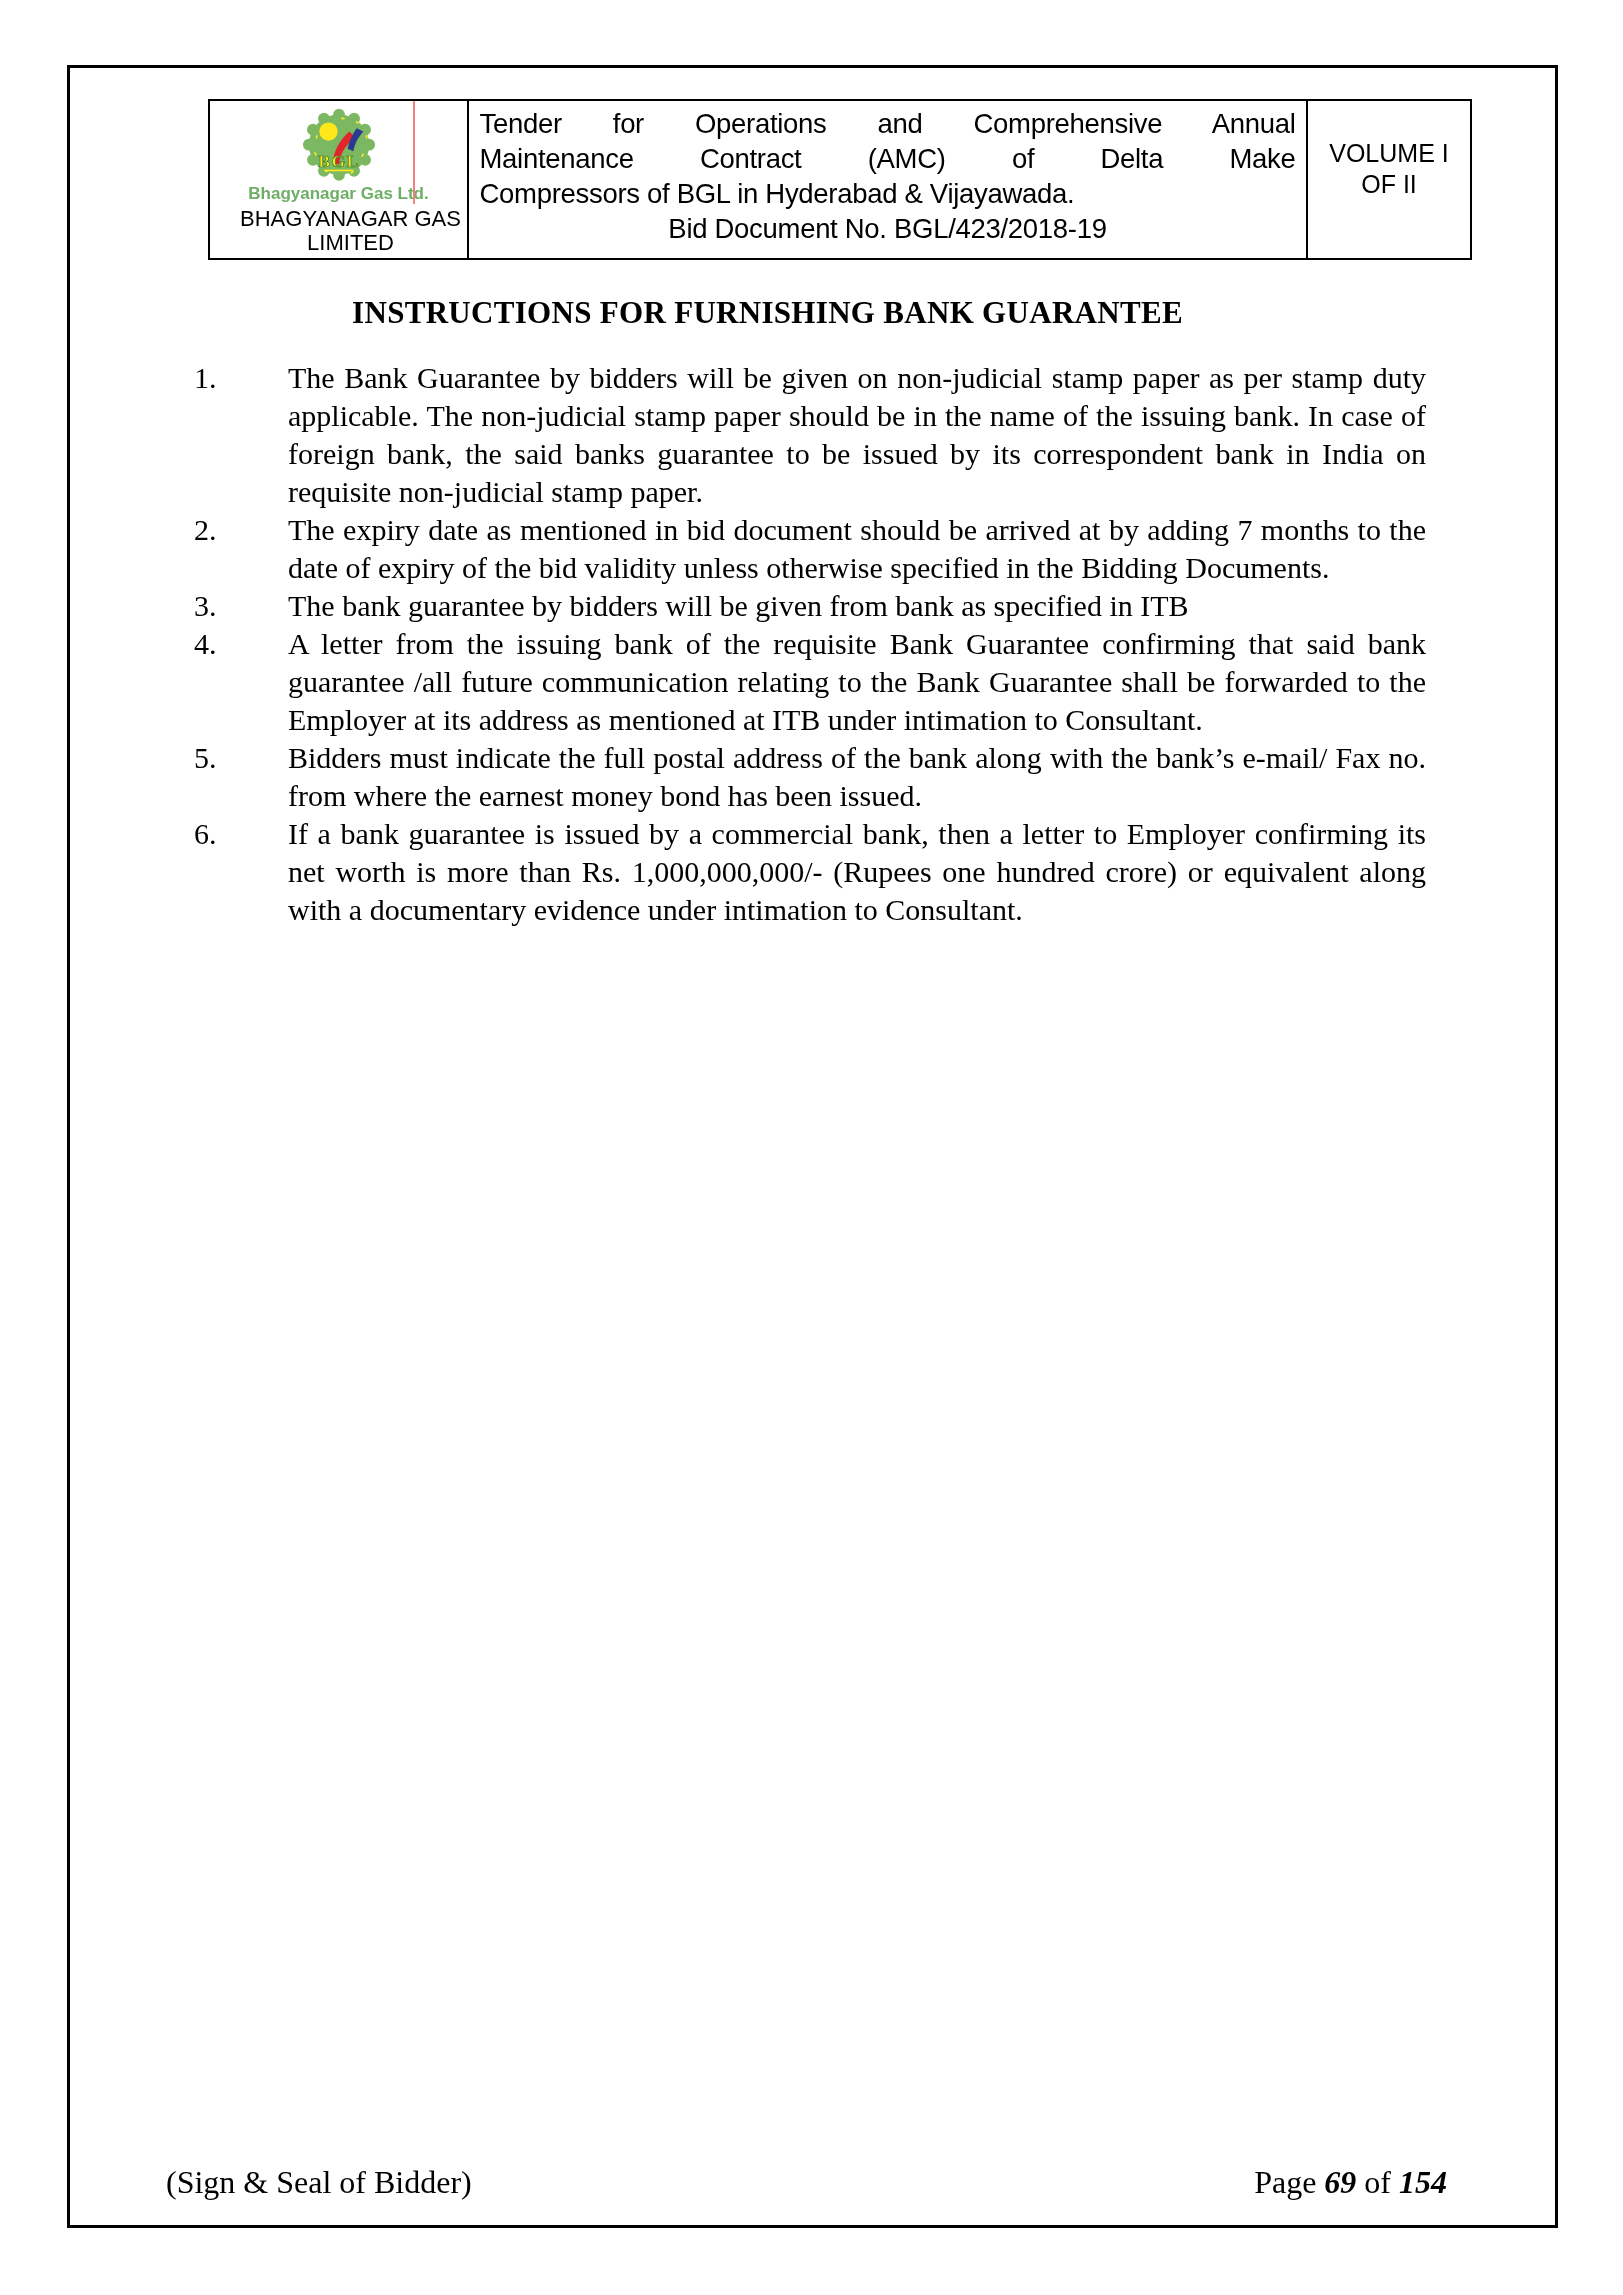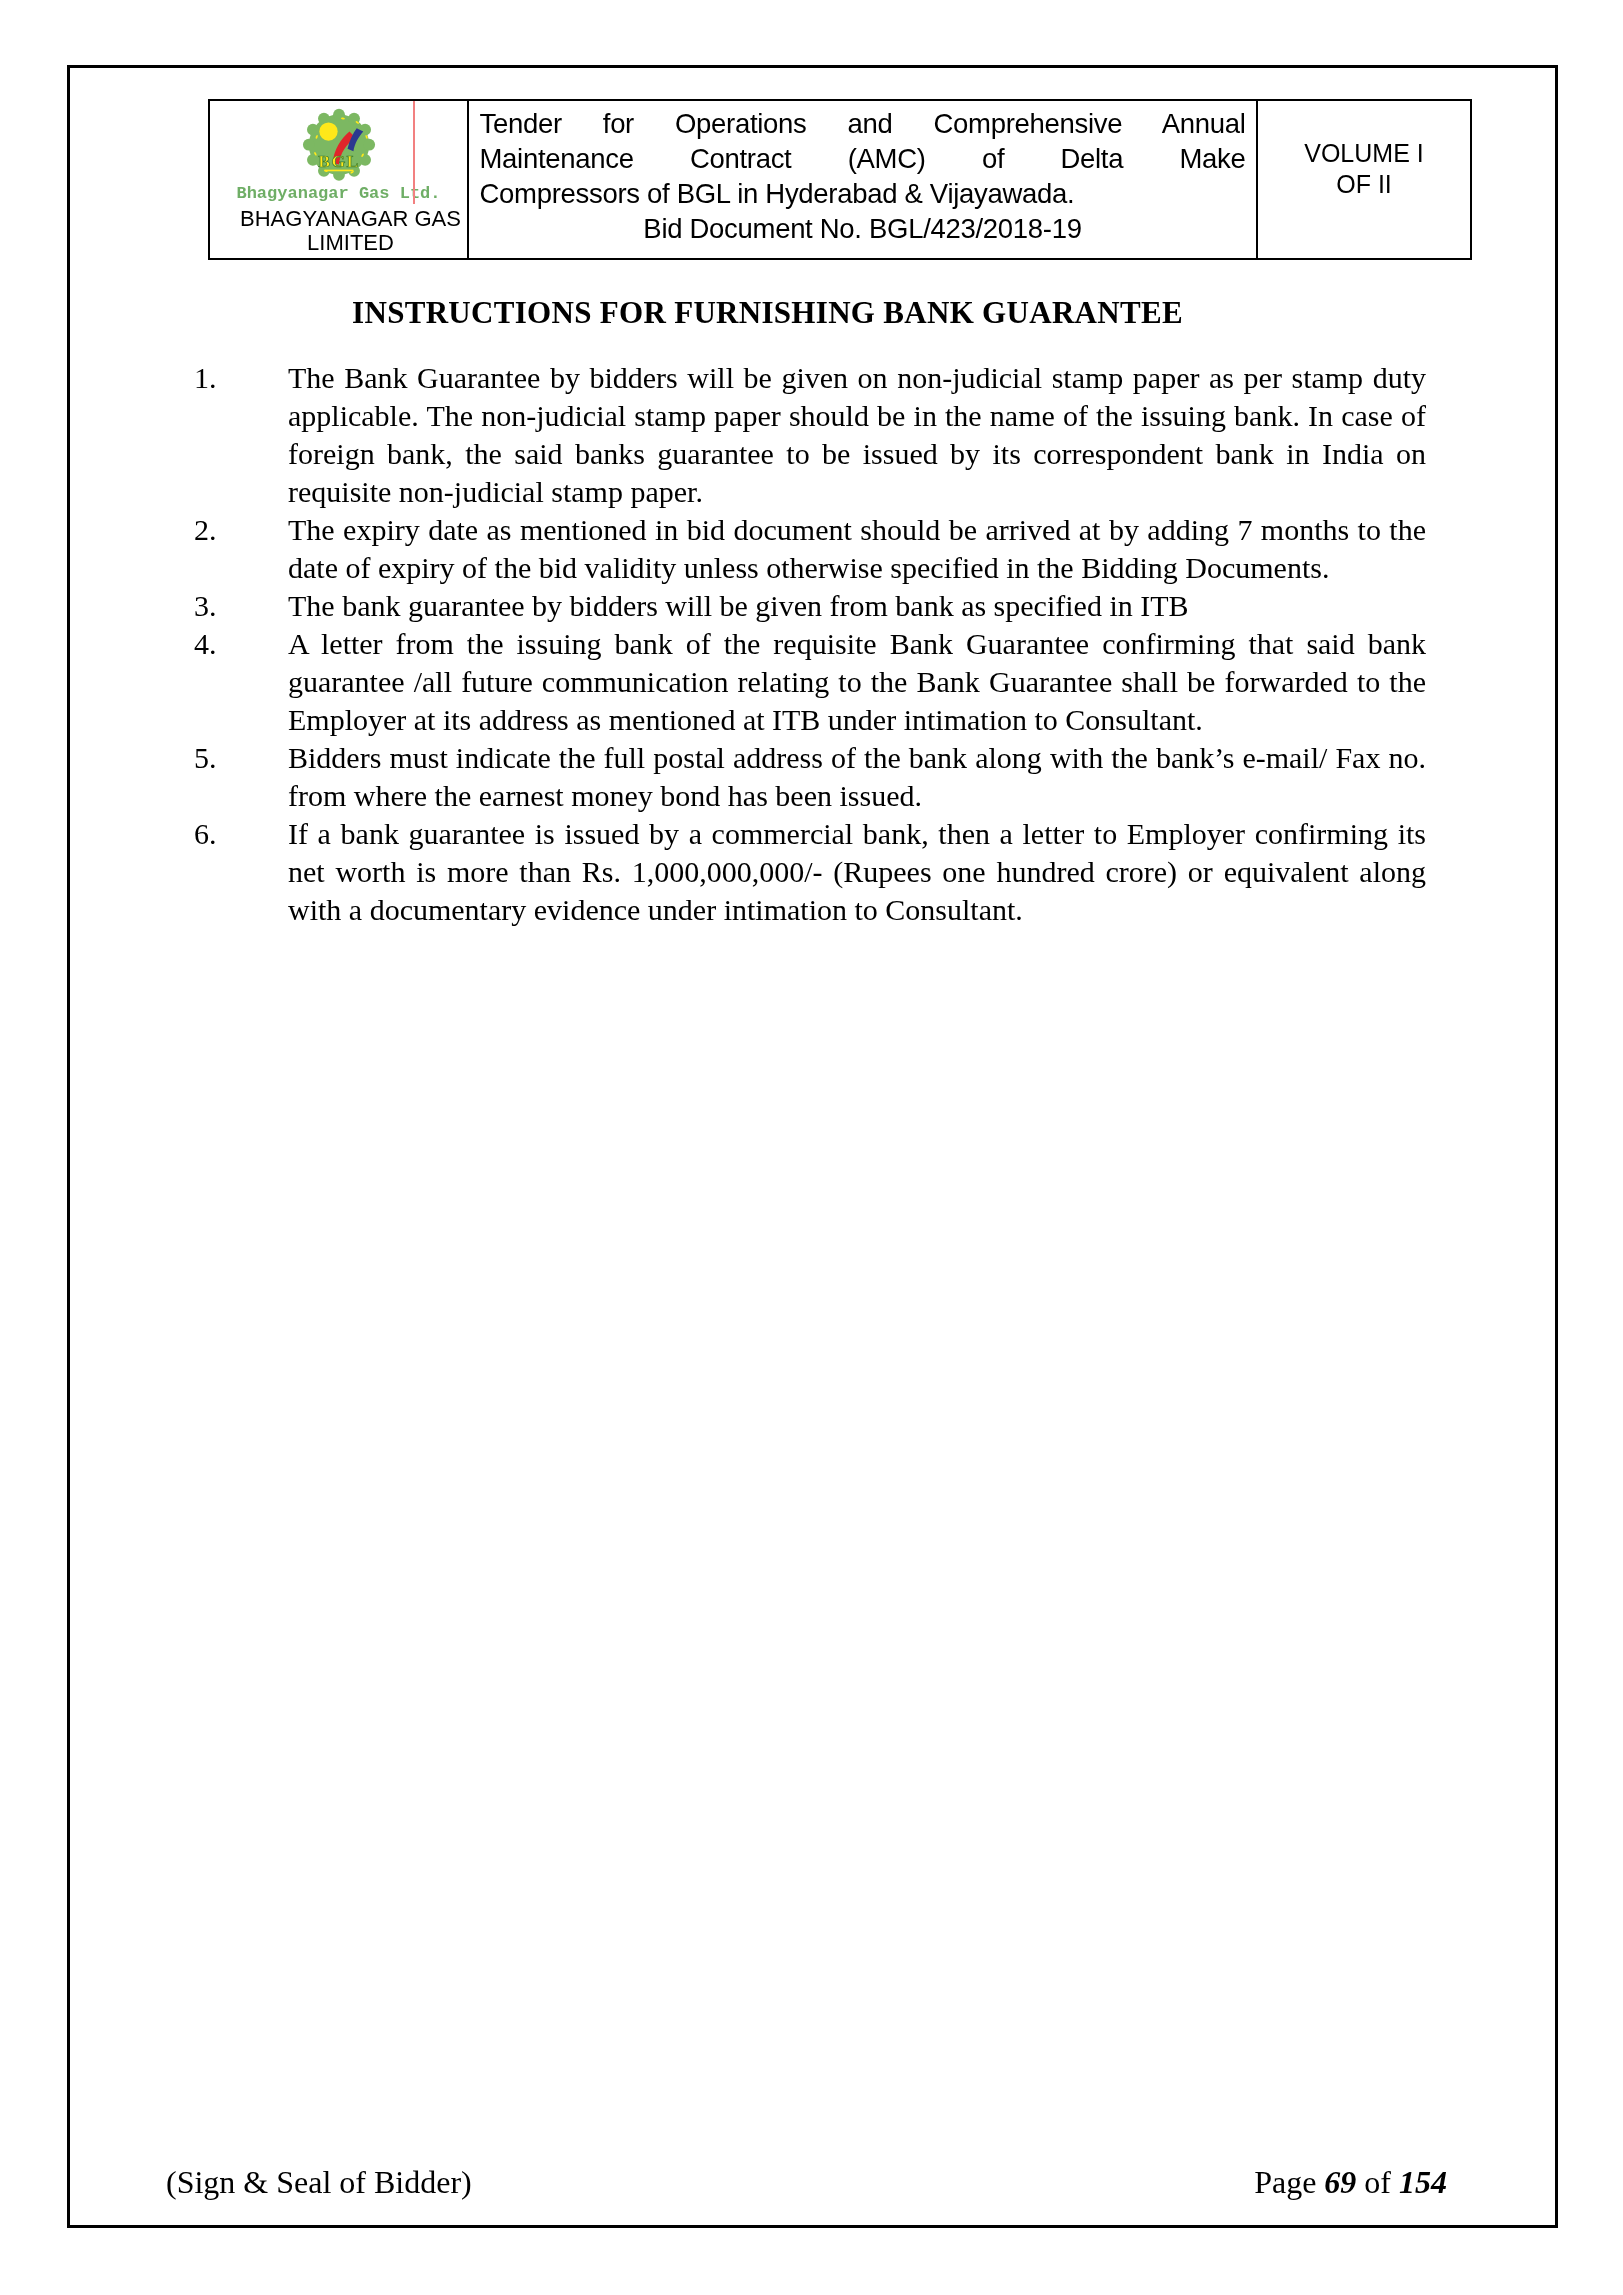--- a/index.html
+++ b/index.html
@@ -20,38 +20,38 @@
   .logo-cell {
     width:257px; box-sizing:border-box; position:relative;
     padding-top:6.5px; text-align:center; flex:none;
   }
   .red-accent-line {
     position:absolute; left:203px; top:0; width:2px; height:103px;
     background:var(--accent-red-line,#f28080);
   }
   .logo-svg { display:block; margin:0 auto; }
   .logo-caption {
-    font-family:Liberation Mono, monospace; font-weight:bold; font-size:17px;
+    font-family:Liberation Sans, sans-serif; font-weight:bold; font-size:17px;
     color:var(--logo-text-green,#6fae66); line-height:18.3px; margin-top:-2.6px;
   }
   .company-name {
     font-family:"Liberation Sans", sans-serif; font-size:22px; line-height:24px;
     color:#000; margin-top:3.3px; letter-spacing:0;padding-left:24px;
   }
   .title-cell {
     flex:1; box-sizing:border-box; border-left:2.6px solid #000; border-right:2.6px solid #000;
     padding:4.6px 10.5px 0 10.5px;
     font-family:"Liberation Sans", sans-serif; font-size:27.5px; line-height:35px;
     letter-spacing:-0.3px;
   }
   .title-line       { text-align:justify; text-align-last:justify; }
   .title-line.plain { text-align:left;    text-align-last:left;    }
   .title-line.center{ text-align:center;  text-align-last:center;  }
   .volume-cell {
-    width:212px; flex:none; box-sizing:border-box;
+    width:162px; flex:none; box-sizing:border-box;
     display:flex; flex-direction:column; justify-content:center; align-items:center;
     padding-bottom:22px;
     font-family:"Liberation Sans", sans-serif; font-size:25px; line-height:31px; text-align:center;
   }
 
   
   .doc-heading {
     position:absolute; top:296px; left:194px; width:1232px; box-sizing:border-box;
     padding-right:85px; margin:0; text-align:center;
     font-family:"Liberation Serif", serif; font-weight:bold; font-size:31px; line-height:34px;

